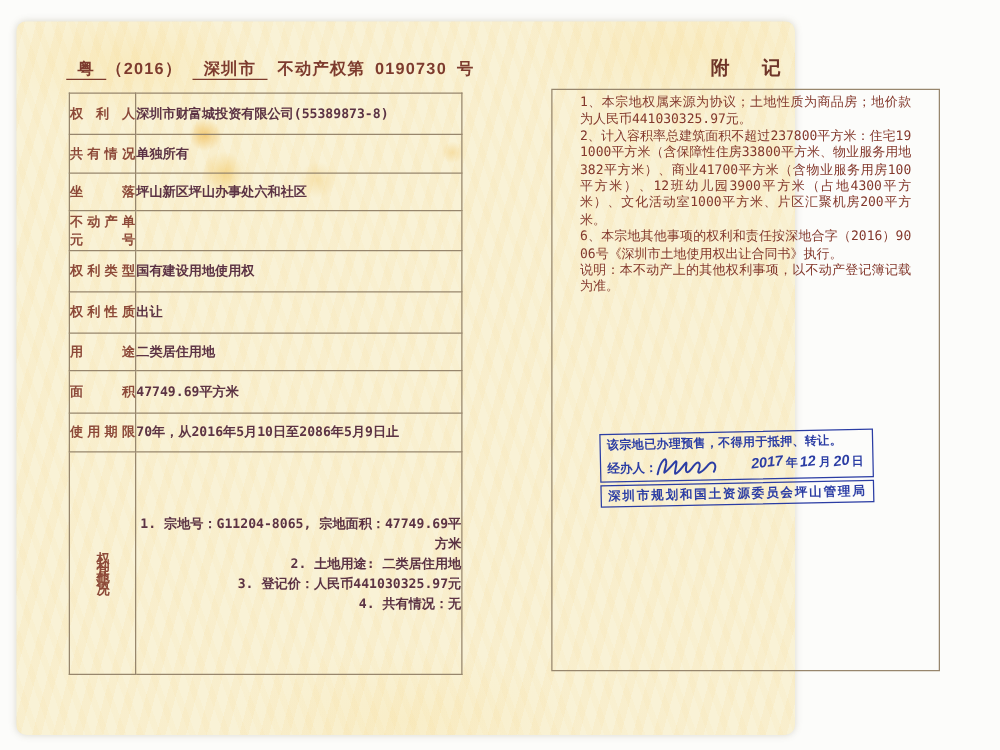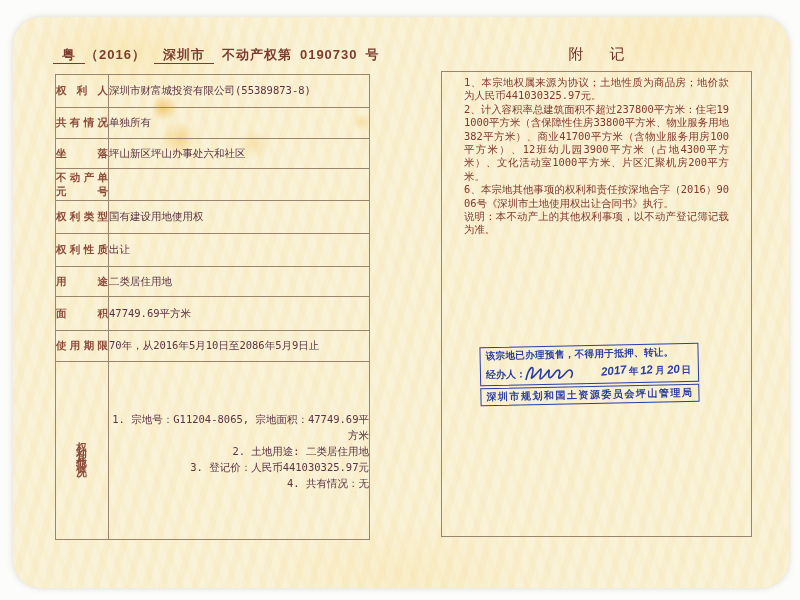--- a/index.html
+++ b/index.html
@@ -2,29 +2,29 @@
 <html><head>
 <meta charset="utf-8">
 <style>
   html,body{margin:0;padding:0;}
   body{
     width:800px;height:600px;position:relative;overflow:hidden;
     background:#fcfcfa;
     font-family:"Liberation Sans", sans-serif;
   }
   .paper{
-    position:absolute;left:13px;top:17px;width:776px;height:571px;
+    position:absolute;left:13px;top:17px;width:623px;height:571px;
     background-color:#f9f2d6;
     background-image:
       radial-gradient(ellipse 160px 70px at 15% 6%, rgba(248,206,100,.20), transparent 65%),
       radial-gradient(ellipse 200px 80px at 85% 4%, rgba(248,206,100,.16), transparent 65%),
       radial-gradient(ellipse 220px 90px at 50% 98%, rgba(246,210,110,.14), transparent 65%),
       repeating-linear-gradient(105deg, rgba(246,205,120,.10) 0 7px, rgba(255,255,255,0) 7px 16px),
       repeating-linear-gradient(70deg, rgba(246,215,140,.08) 0 5px, rgba(255,255,255,0) 5px 13px);
-    border-radius:28px;
+    border-radius:8px;
     box-shadow:0 0 6px rgba(120,110,80,.25);
   }
   .stain{position:absolute;border-radius:50%;pointer-events:none;}
   .stain.s1{left:138px;top:78px;width:26px;height:26px;background:radial-gradient(circle, rgba(238,170,40,.55), rgba(238,170,40,0) 70%);}
   .stain.s2{left:148px;top:104px;width:36px;height:36px;background:radial-gradient(circle, rgba(240,185,60,.45), rgba(240,185,60,0) 70%);}
   .stain.s3{left:226px;top:112px;width:30px;height:30px;background:radial-gradient(circle, rgba(240,190,80,.30), rgba(240,190,80,0) 70%);}
   .stain.s4{left:340px;top:96px;width:18px;height:18px;background:radial-gradient(circle, rgba(240,185,70,.35), rgba(240,185,70,0) 70%);}
 
   
   .doc-number{
@@ -45,40 +45,41 @@
   }
   td.lbl{
     width:52px;color:#8d4a39;font-weight:bold;font-size:10.5px;
     text-align:justify;text-align-last:justify;
     padding:0 7px;letter-spacing:0;
   }
   td.val{
     color:#5c3344;font-size:10.5px;padding:0 4px 0 8px;
     font-family:"DejaVu Sans Mono", monospace;
     letter-spacing:0;
+    font-weight:bold;
   }
   tr.r-holder{height:33px;} tr.r-share{height:31px;} tr.r-loc{height:30px;}
   tr.r-unit{height:32px;} tr.r-type{height:33px;} tr.r-nature{height:33px;}
   tr.r-use{height:30px;} tr.r-area{height:34px;} tr.r-term{height:31px;}
   td.lbl-vert{
     text-align:center;
   }
   td.lbl-vert span{
     writing-mode:vertical-lr;text-orientation:upright;
     color:#8d4a39;font-weight:bold;font-size:10.5px;letter-spacing:5px;
     display:inline-block;
   }
   td.other-val{vertical-align:top;padding-top:8px;text-align:right;}
   .other-line{line-height:16px;color:#5c3344;font-size:10.5px;
     font-family:"DejaVu Sans Mono", monospace;}
 
   
   .appendix-title{
     position:absolute;left:428px;top:28px;width:311px;
-    text-align:center;font-size:15px;font-weight:normal;color:#6e3428;
+    text-align:center;font-size:15px;font-weight:bold;color:#6e3428;
     letter-spacing:26px;text-indent:26px;
   }
   .appendix-box{
     position:absolute;left:428px;top:54px;width:311px;height:466px;
     border:1px solid #97866d;box-sizing:border-box;
     padding:4px 22px;
   }
   .appendix-box p{
     margin:0;font-size:10.4px;line-height:13.4px;color:#83382c;
     text-align:justify;word-break:break-all;

